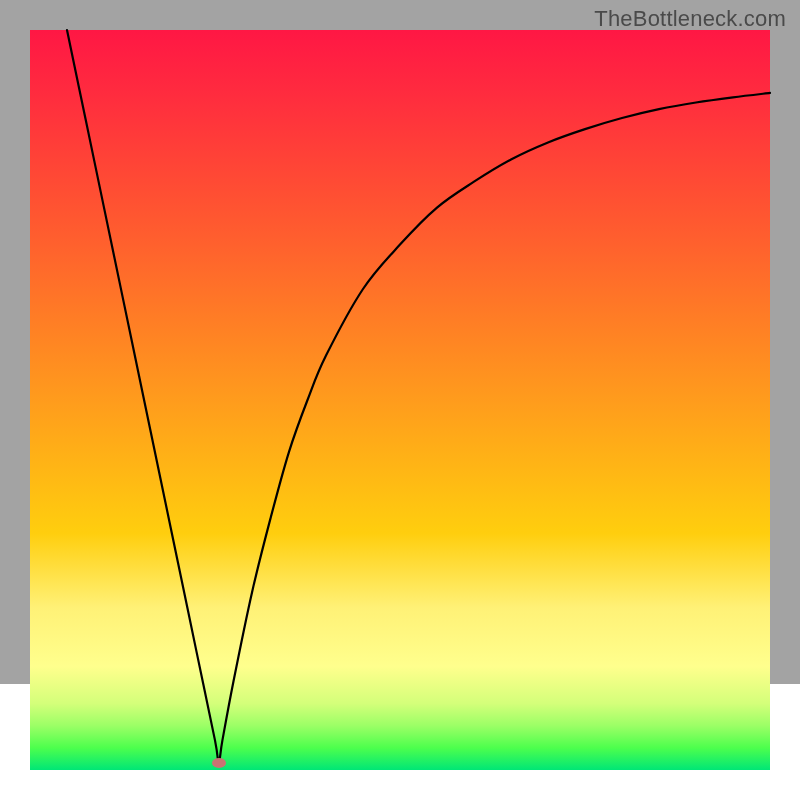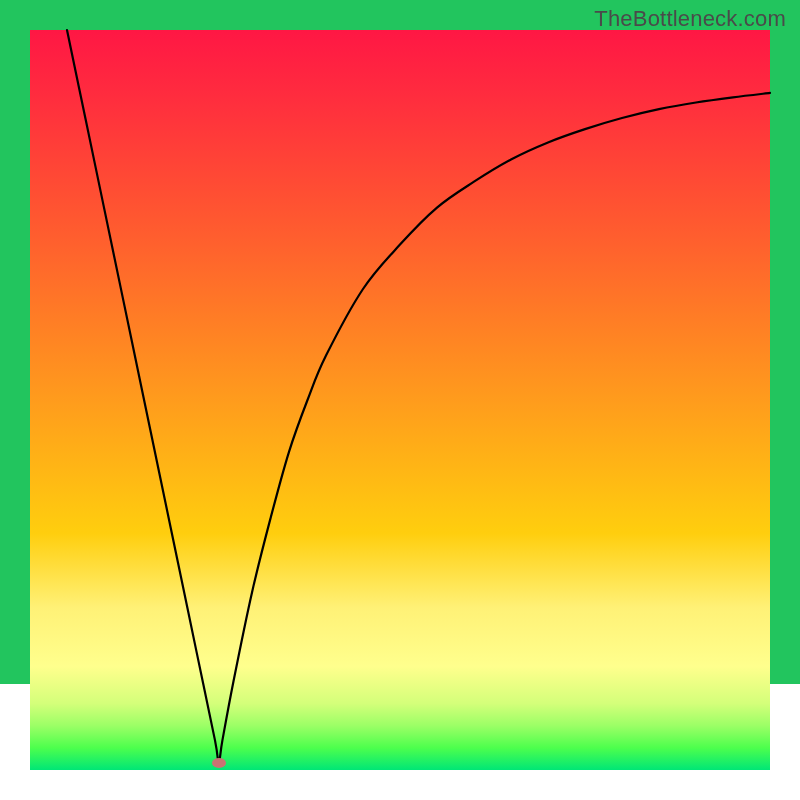--- a/index.html
+++ b/index.html
@@ -6,21 +6,21 @@
     margin: 0;
     padding: 0;
     width: 800px;
     height: 800px;
     overflow: hidden;
     font-family: Arial, Helvetica, sans-serif;
   }
   .frame {
     width: 800px;
     height: 684px;
-    background: #22c55e;
+    background: #a3a3a3;
     position: relative;
   }
   .plot-area {
     position: absolute;
     left: 30px;
     top: 30px;
     width: 740px;
     height: 740px;
     
     background: linear-gradient(

